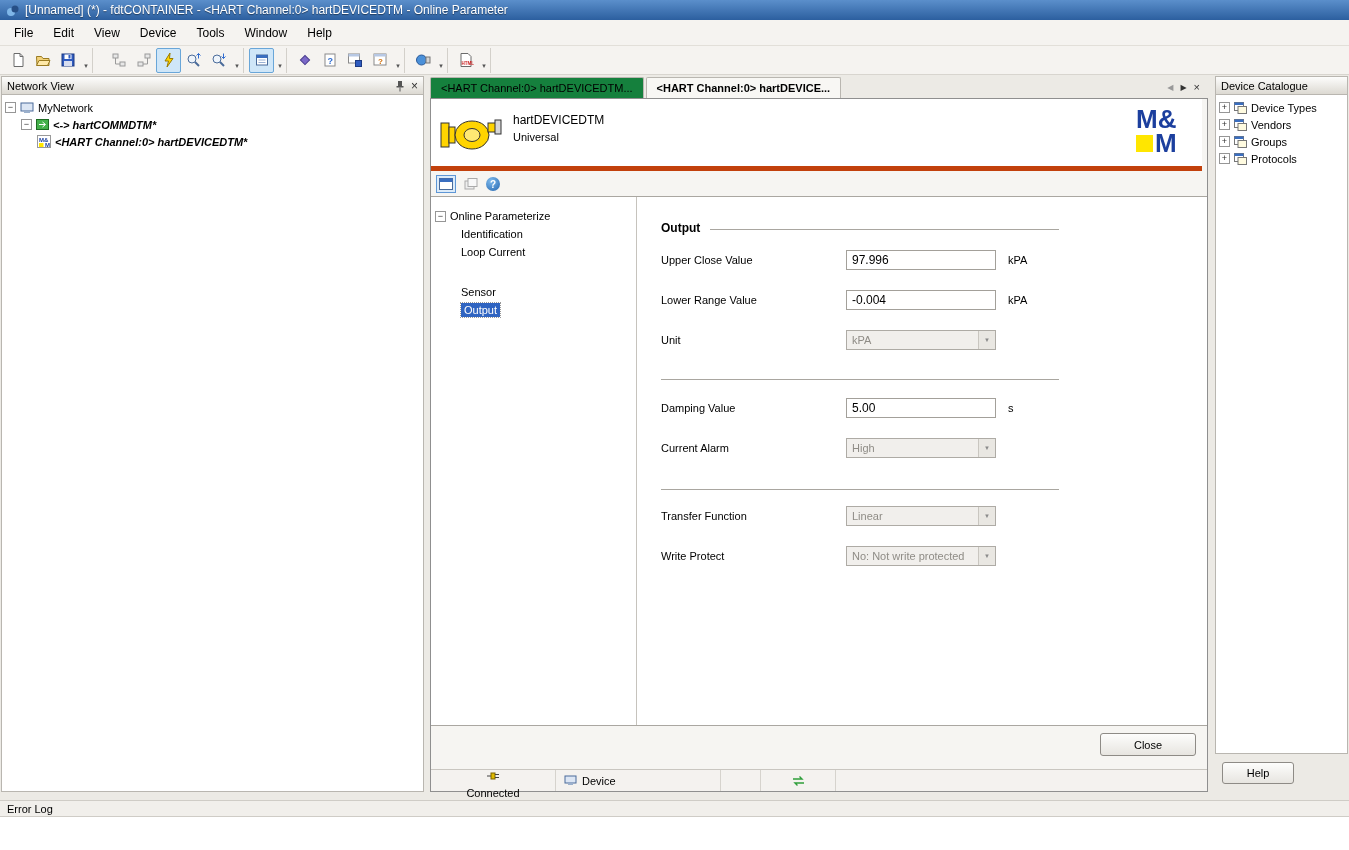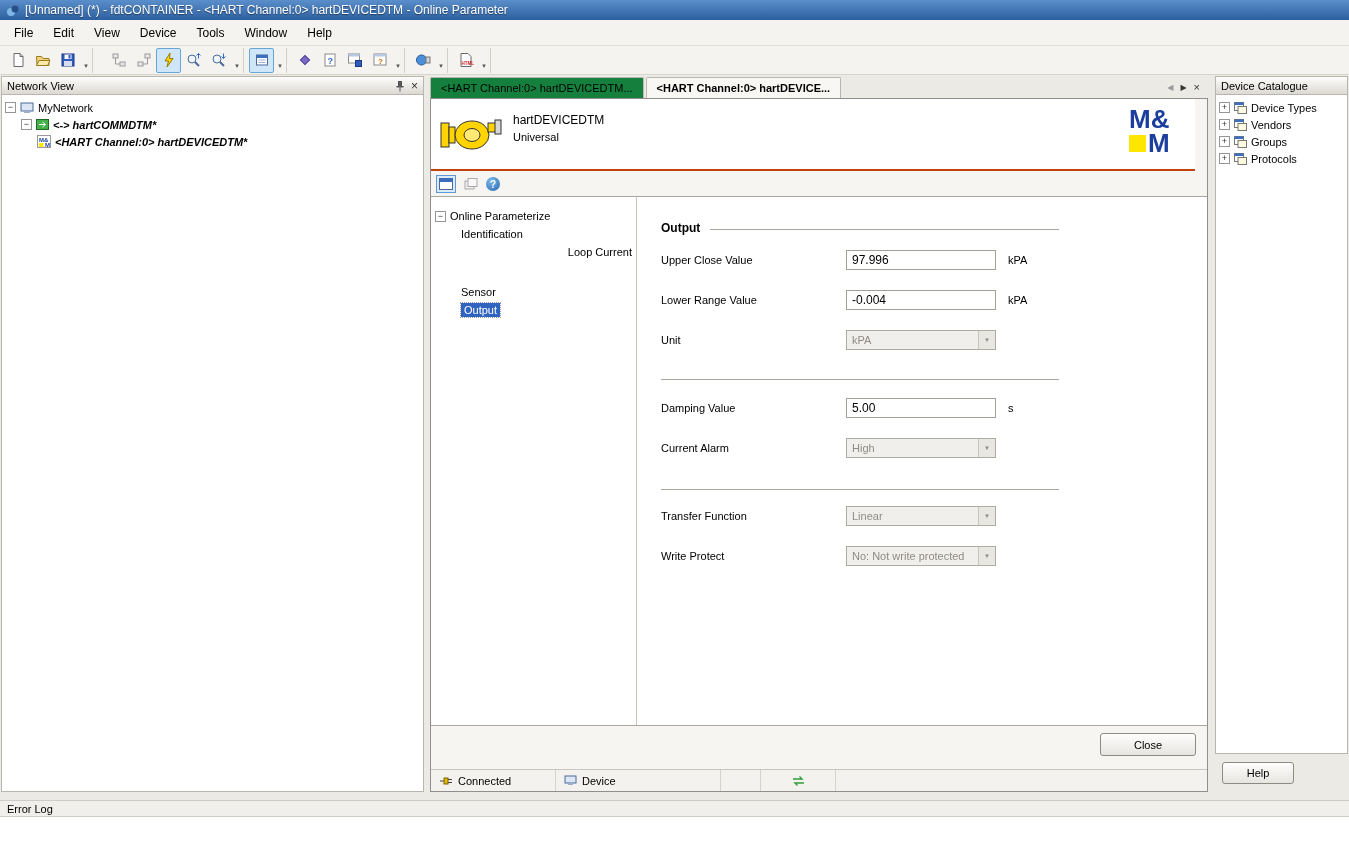--- a/index.html
+++ b/index.html
@@ -52,22 +52,22 @@
   .tabbar { position:absolute; left:0; top:0; right:0; height:22px; display:flex; align-items:flex-end; }
   .tab { height:21px; display:flex; align-items:center; padding:0 10px; font-size:11px;
     border:1px solid #b9b6b0; border-bottom:none; background:#15803d; margin-right:2px; border-radius:2px 2px 0 0; }
   .tab.active { background:#f8f7f4; font-weight:bold; }
   .tab-controls { margin-left:auto; display:flex; align-items:center; gap:7px; padding:0 8px 5px 0;
     font-size:8px; color:#333; }
   .tab-controls .dim { color:#999; }
 
   .dtm { position:absolute; left:0; top:22px; width:778px; height:694px; background:#f6f5f2;
     border:1px solid #8f8f8f; }
-  .dev-header { position:absolute; left:0; top:0; right:12px; height:72px; background:#fff;
-    border-bottom:2px solid #c2410c; }
+  .dev-header { position:absolute; left:0; top:0; right:5px; height:72px; background:#fff;
+    border-bottom:5px solid #c2410c; }
   .dev-text { position:absolute; left:82px; top:14px; }
   .dev-name { font-size:12px; }
   .dev-type { font-size:11px; margin-top:4px; }
   .pump { position:absolute; left:8px; top:12px; }
   .mm-logo { position:absolute; right:10px; top:8px; width:56px; color:#1c3f9e; font-weight:bold;
     font-size:26px; line-height:24px; font-family:"Liberation Sans",sans-serif; }
   .mm-row { display:flex; align-items:flex-end; gap:2px; }
   .mm-sq { width:17px; height:17px; background:#ffe600; margin-bottom:3px; }
 
   .inner-toolbar { position:absolute; left:0; top:73px; right:0; height:24px; display:flex;
@@ -101,21 +101,21 @@
   .fsep { position:absolute; left:24px; right:148px; height:1px; background:#a9a6a0; }
 
   .btn { border:1px solid #8e8b86; border-radius:3px; background:linear-gradient(#fdfdfc,#e7e5e0);
     font:11px "Liberation Sans",sans-serif; display:flex; align-items:center; justify-content:center;margin-top:36px; }
   .close-btn { position:absolute; right:11px; bottom:35px; width:96px; height:23px; }
   .help-btn { position:absolute; left:7px; bottom:8px; width:72px; height:22px; }
 
   .statusbar { position:absolute; left:0; right:0; bottom:0; height:22px; background:#f4f2ef;
     border-top:1px solid #c9c6c0; display:flex; font-size:11px; }
   .seg { display:flex; align-items:center; gap:5px; padding:0 8px; border-right:1px solid #d6d3cd; height:100%; }
-  .seg.s1 { width:125px; } .seg.s2 { width:165px; } .seg.s3 { width:40px; } .seg.s4 { width:75px; justify-content:center; }
+  .seg.s1 { width:125px;flex-direction:column; } .seg.s2 { width:165px; } .seg.s3 { width:40px; } .seg.s4 { width:75px; justify-content:center; }
   .seg.fill { flex:1; border-right:none; }
 
   
   .errorlog { position:absolute; left:0; right:0; top:800px; bottom:0; }
   .errorlog-header { height:17px; background:#f1efeb; border-top:1px solid #cfccc6; border-bottom:1px solid #cfccc6;
     display:flex; align-items:center; padding:0 7px; font-size:11px; }
   .errorlog-body { position:absolute; top:17px; left:0; right:0; bottom:0; background:#fff; }
 
   svg { display:block; }
 </style>
@@ -357,21 +357,21 @@
 
       <div class="content">
         <div class="nav">
           <div class="trow">
             <span class="exp">−</span>
             <span>Online Parameterize</span>
           </div>
           <div class="trow" style="padding-left:26px;">
             <span>Identification</span>
           </div>
-          <div class="trow" style="padding-left:26px;justify-content:flex-end;">
+          <div class="trow" style="padding-left:26px;">
             <span>Loop Current</span>
           </div>
           <div class="trow" style="padding-left:26px;margin-top:22px;">
             <span>Sensor</span>
           </div>
           <div class="trow" style="padding-left:26px;">
             <span class="nav-sel">Output</span>
           </div>
         </div>
 

